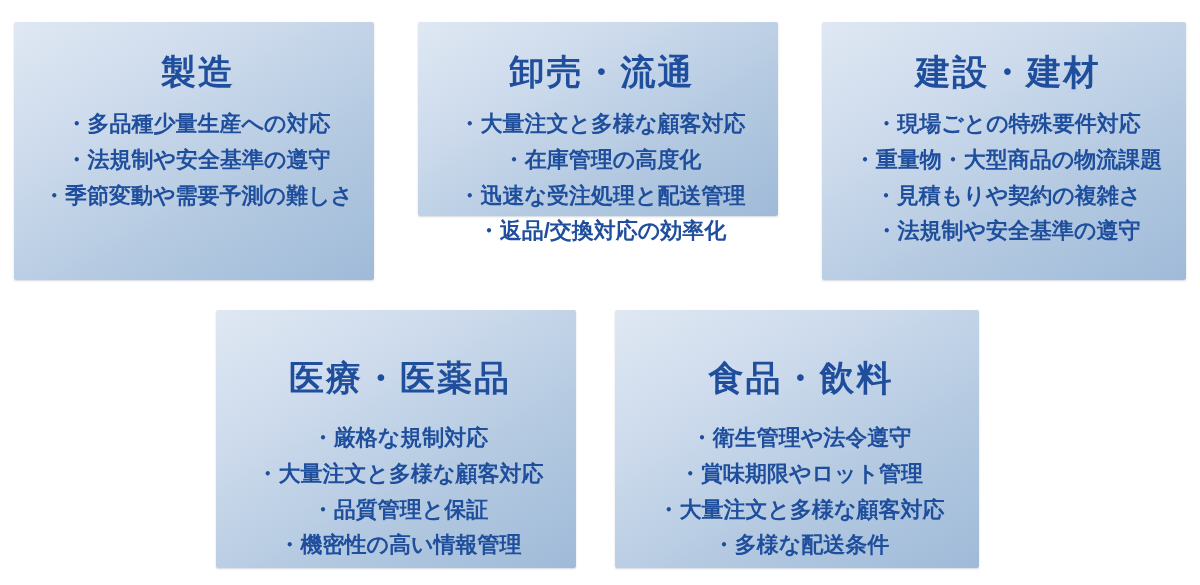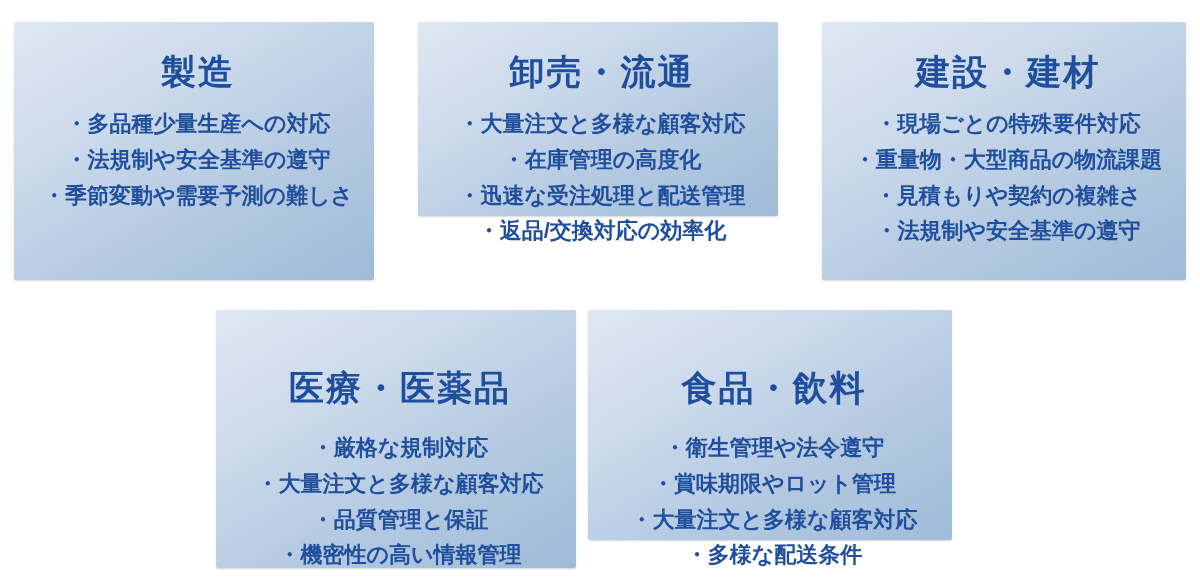--- a/index.html
+++ b/index.html
@@ -54,24 +54,24 @@
     white-space: nowrap;
   }
 
   
   #card-0 { left: 14px;  top: 22px;  width: 360px; height: 258px; }
   #card-1 { left: 418px; top: 22px;  width: 360px; height: 194px; }
   #card-2 { left: 822px; top: 22px;  width: 364px; height: 258px; }
 
   
   #card-3 { left: 216px; top: 310px; width: 360px; height: 258px; }
-  #card-4 { left: 588px; top: 310px; width: 364px; height: 230px; }
+  #card-4 { left: 615px; top: 310px; width: 364px; height: 258px; }
 
   #card-3 .card-title, #card-4 .card-title {
-    margin-top: 44px;
+    margin-top: 34px;
     margin-bottom: 22px;
   }
 </style>
 </head>
 <body>
 
 <div id="diagram">
 
   <div class="card" id="card-0">
     <div class="card-title">製造</div>

